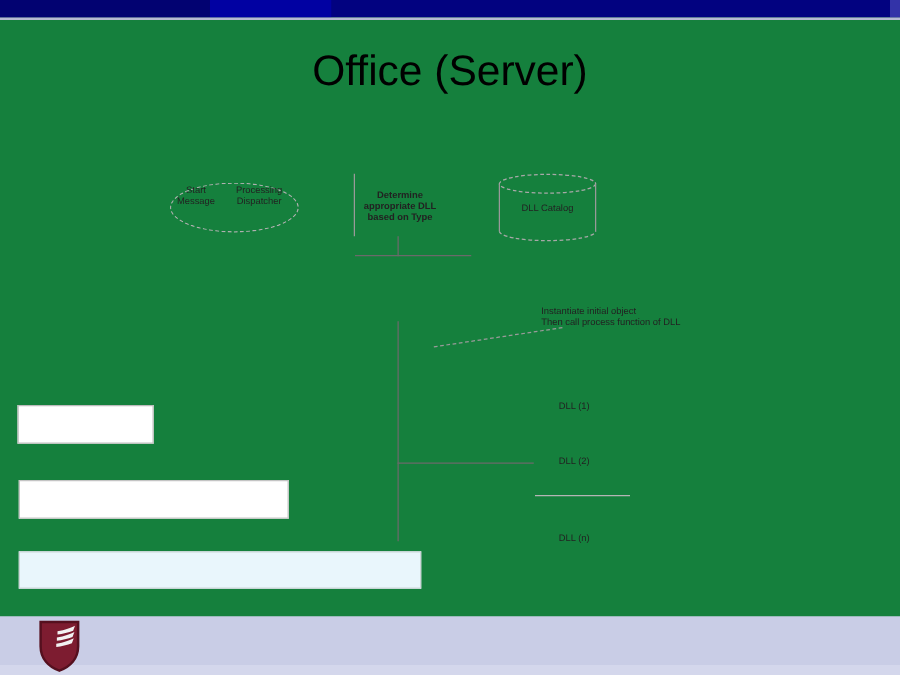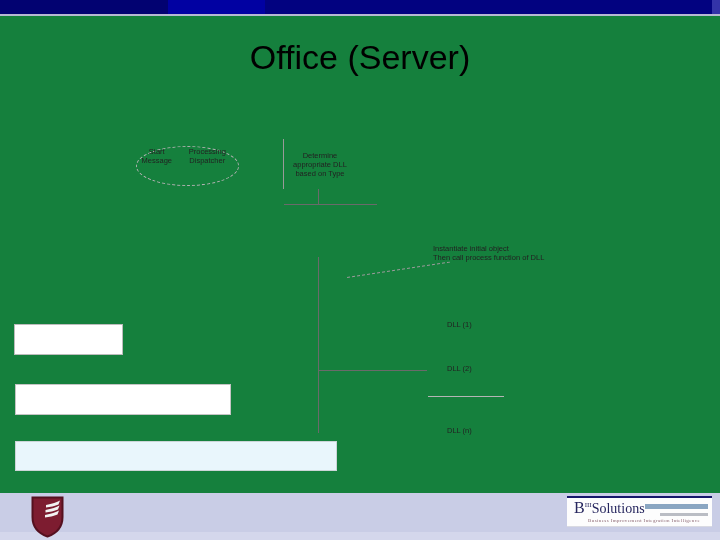--- a/index.html
+++ b/index.html
@@ -22,21 +22,21 @@
   
   .dg{position:absolute;font-size:7.5px;line-height:1.2;color:#222;text-align:center;}
   .line-h{position:absolute;height:1px;background:#6a6a6a;}
   .line-v{position:absolute;width:1px;background:#6a6a6a;}
 
   .start-ellipse{position:absolute;left:136px;top:146px;width:101px;height:38px;
                  border:1px dashed #b0b0b0;border-radius:50%;
                  display:flex;justify-content:center;}
   .determine-box{position:absolute;left:283px;top:139px;width:72px;height:50px;
                  border-left:1px solid #999;
-                 display:flex;flex-direction:column;justify-content:center;}
+                 display:flex;flex-direction:column;justify-content:center;font-weight:bold;}
   .pass-box{position:absolute;left:283px;top:206px;width:77px;height:51px;
             border:1px solid #ababab;box-sizing:border-box;
             display:flex;flex-direction:column;justify-content:center;}
   .cylinder{position:absolute;left:398px;top:138px;width:80px;height:56px;}
   .cylinder .label{position:absolute;left:0;top:24px;width:80px;text-align:center;}
 
   .dashed-diag{position:absolute;left:347px;top:277px;width:104px;height:0;
                border-top:1px dashed #9a9a9a;transform:rotate(-8.5deg);transform-origin:0 0;}
   .note{position:absolute;left:433px;top:244px;width:172px;text-align:left;}
 
@@ -83,20 +83,29 @@
     <span>Start Message</span>
     <span>Processing Dispatcher</span>
   </div>
 
   <div class="determine-box dg">
     <span>Determine</span>
     <span>appropriate DLL</span>
     <span>based on Type</span>
   </div>
 
+  <div class="cylinder">
+    <svg width="80" height="56" viewBox="0 0 80 56">
+      <ellipse cx="40" cy="9" rx="38.5" ry="7.5" fill="none" stroke="#a8a8a8" stroke-dasharray="3 2"></ellipse>
+      <line x1="1.5" y1="9" x2="1.5" y2="47" stroke="#999" stroke-width="1"></line>
+      <line x1="78.5" y1="9" x2="78.5" y2="47" stroke="#999" stroke-width="1"></line>
+      <path d="M1.5,47 A38.5,7.5 0 0 0 78.5,47" fill="none" stroke="#a8a8a8" stroke-dasharray="3 2"></path>
+    </svg>
+    <div class="label dg" style="position:absolute;">DLL Catalog</div>
+  </div>
 
   <div class="line-v" style="left:318px;top:189px;height:16px;"></div>
   <div class="line-h" style="left:284px;top:204px;width:93px;"></div>
 
 
   <div class="line-v" style="left:318px;top:257px;height:176px;"></div>
   <div class="line-h" style="left:318px;top:370px;width:109px;"></div>
   <div class="dashed-diag"></div>
 
   <div class="note dg">
@@ -116,22 +125,14 @@
   <div class="footer-bar"></div>
   <div class="footer-bar-light"></div>
 
   <svg class="shield" viewBox="0 0 33 42">
     <path d="M1.5,1.5 H31.5 V21 C31.5,31 25,37.5 16.5,40.5 C8,37.5 1.5,31 1.5,21 Z" fill="#7d1c30" stroke="#55101f" stroke-width="2"></path>
     <path d="M15,9 C21,8 26,6 29,4.5 L27.5,8.5 C24,10 19,11 15,11.5 Z" fill="#f2f2f2"></path>
     <path d="M14.5,14 C20.5,13 25.5,11 28.5,9.5 L27,13.5 C23.5,15 18.5,16 14.5,16.5 Z" fill="#f2f2f2"></path>
     <path d="M14,19 C20,18 25,16 28,14.5 L26.5,18.5 C23,20 18,21 14,21.5 Z" fill="#f2f2f2"></path>
   </svg>
 
-  <div class="logo-box">
-    <div class="logo-text">
-      <span class="initial">B</span><sup>III</sup><span>Solutions</span>
-    </div>
-    <div class="logo-tagline">Business Improvement  Integration  Intelligence</div>
-    <div class="logo-bar-steel"></div>
-    <div class="logo-bar-gray"></div>
-  </div>
 
 </div>
 
 </body></html>

